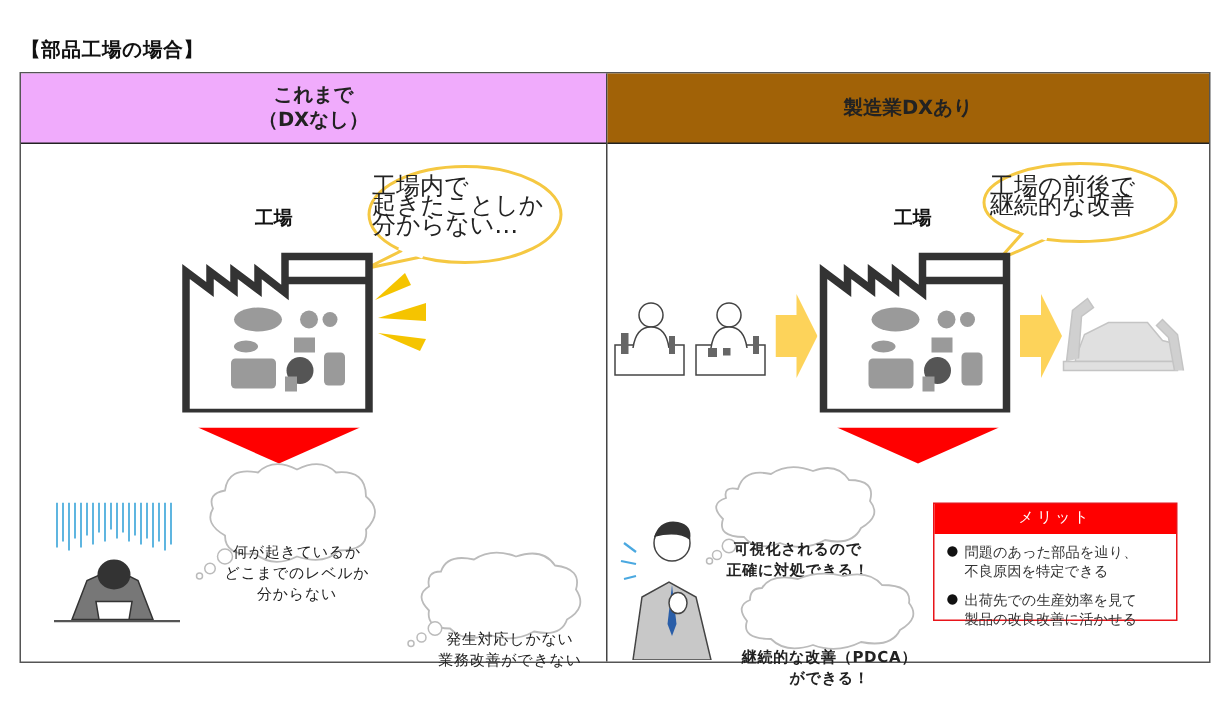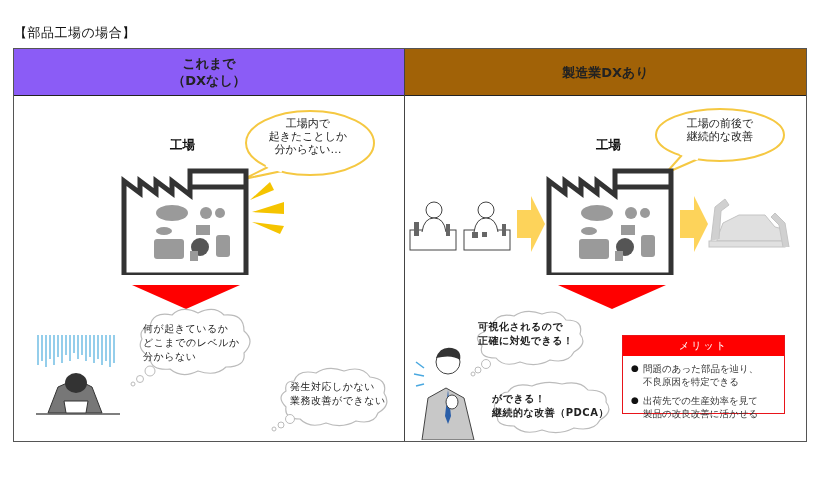--- a/index.html
+++ b/index.html
@@ -1,38 +1,38 @@
 <!DOCTYPE html>
 <html><head>
 <meta charset="utf-8">
 <style>
   * { box-sizing: border-box; margin: 0; padding: 0; }
   html, body { width: 821px; height: 477px; background: #ffffff; overflow: hidden; }
   body { font-family: "DejaVu Sans", "Liberation Sans", sans-serif; color: #222; position: relative; }
 
-  .page-title { position: absolute; left: 14px; top: 24px; font-size: 13px; font-weight: normal; color: #111; letter-spacing: 0.5px; text-align: center; }
+  .page-title { position: absolute; left: 14px; top: 24px; font-size: 13px; font-weight: bold; color: #111; letter-spacing: 0.5px; text-align: center; }
 
   .table { position: absolute; left: 13px; top: 48px; width: 794px; height: 394px; border: 1.5px solid #555; }
   .col { position: absolute; top: 0; bottom: 0; }
   .col-left { left: 0; width: 391px; border-right: 1px solid #444; }
   .col-right { left: 391px; right: 0; }
 
   .head { height: 47px; border-bottom: 1.5px solid #222; display: flex; flex-direction: column; align-items: center; justify-content: center; font-weight: bold; font-size: 13px; line-height: 17px; color: #222; }
-  .head-left { background: #8b5cf6; }
+  .head-left { background: #f0abfc; }
   .head-right { background: #a16207; }
 
   .abs { position: absolute; }
 
   
   .factory-label { font-size: 12.5px; font-weight: bold; color: #111; }
 
   
-  .bubble-text { position: absolute; font-size: 11px; line-height: 13px; text-align: center; color: #222; }
-
-  .cloud-text { position: absolute; font-size: 10px; line-height: 14px; text-align: left; color: #222; letter-spacing: 0.5px; }
+  .bubble-text { position: absolute; font-size: 16px; line-height: 13px; text-align: left; color: #222; }
+
+  .cloud-text { position: absolute; font-size: 10px; line-height: 14px; text-align: center; color: #222; letter-spacing: 0.5px; margin-top: 40px; }
 
   .merit { position: absolute; left: 622px; top: 335px; width: 163px; height: 79px; border: 1.5px solid #e8141a; background: #fff; }
   .merit-head { height: 20px; background: #ff0000; color: #fff; font-size: 10px; text-align: center; line-height: 20px; letter-spacing: 2px; }
   .merit-item { display: flex; font-size: 9.5px; line-height: 13px; color: #333; padding: 0 4px 0 8px; }
   .merit-item .dot { width: 12px; flex: none; font-size: 9px; color: #111; }
   .merit-list { padding-top: 6px; }
   .merit-item + .merit-item { margin-top: 6px; }
 </style>
 </head>
 <body>
@@ -234,22 +234,22 @@
 </svg>
 <div class="cloud-text" style="left:478px; top:320px; width:108px; font-weight:bold;">
   <div>可視化されるので</div>
   <div>正確に対処できる！</div>
 </div>
 
 <svg class="abs" style="left:488px; top:380px;" width="128" height="58">
   <path d="M20 12 Q26 2 44 6 Q58 0 74 4 Q92 0 100 10 Q120 10 118 22 Q126 32 112 40 Q106 52 86 48 Q70 56 54 50 Q36 56 26 46 Q6 46 10 34 Q2 24 12 20 Q12 12 20 12 Z" fill="#fff" stroke="#bbb" stroke-width="1.2"></path>
 </svg>
 <div class="cloud-text" style="left:492px; top:392px; width:122px; font-weight:bold;">
+  <div>継続的な改善（PDCA）</div>
   <div>ができる！</div>
-  <div>継続的な改善（PDCA）</div>
 </div>
 
 <div class="merit">
   <div class="merit-head">メリット</div>
   <div class="merit-list">
     <div class="merit-item">
       <span class="dot">●</span>
       <span>
         <span style="display:block">問題のあった部品を辿り、</span>
         <span style="display:block">不良原因を特定できる</span>

